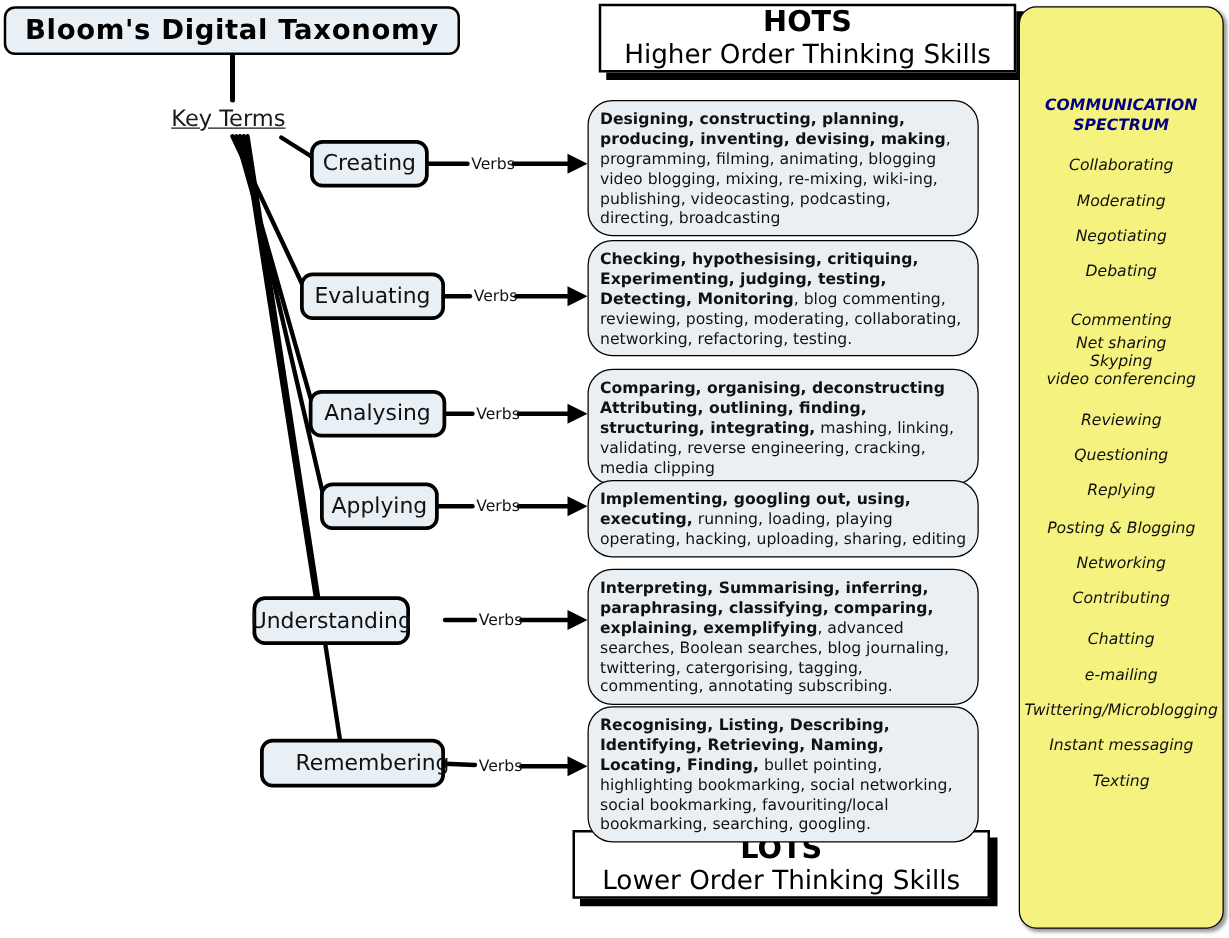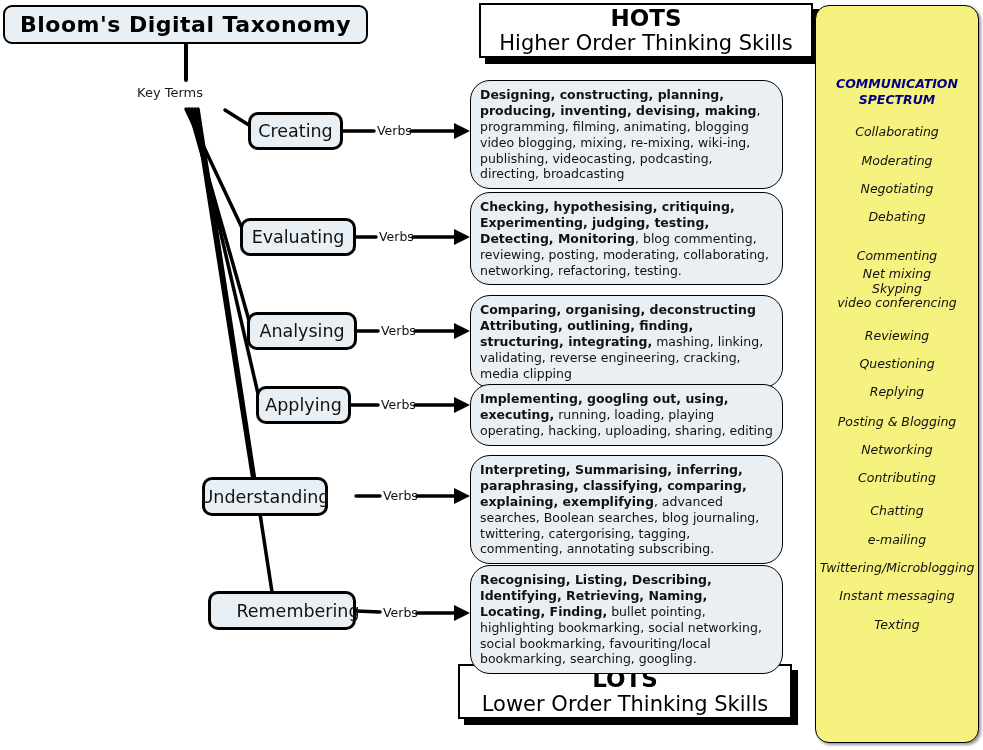--- a/index.html
+++ b/index.html
@@ -16,21 +16,21 @@
   #wires{position:absolute;left:0;top:0;z-index:0;}
 
   .title-box{
     position:absolute;left:3px;top:5px;width:365px;height:39px;z-index:2;
     background:var(--node-fill);border:2.5px solid #000;border-radius:9px;
     display:flex;align-items:center;justify-content:center;
     font-size:22px;font-weight:bold;letter-spacing:.5px;
   }
   .key-terms{
     position:absolute;left:137px;top:85px;z-index:2;
-    font-size:13px;color:#1a1a1a;
+    font-size:18px;color:#1a1a1a;text-decoration:underline;
   }
   .node{
     position:absolute;z-index:2;
     background:var(--node-fill);border:3px solid #000;border-radius:10px;
     display:flex;align-items:center;justify-content:center;
     font-size:17.5px;color:#111;
   }
   .verbs{
     position:absolute;z-index:2;font-size:12.5px;color:#111;
   }
@@ -172,21 +172,21 @@
     <div class="panel-title">
       <div>COMMUNICATION</div>
       <div>SPECTRUM</div>
     </div>
     <div class="cs-item" style="top:118px;">Collaborating</div>
     <div class="cs-item" style="top:147px;">Moderating</div>
     <div class="cs-item" style="top:175px;">Negotiating</div>
     <div class="cs-item" style="top:203px;">Debating</div>
     <div class="cs-item" style="top:231px;margin-top:11px;">Commenting</div>
     <div class="cs-item cs-group" style="top:261px;">
-      <div>Net mixing</div>
+      <div>Net sharing</div>
       <div>Skyping</div>
       <div>video conferencing</div>
     </div>
     <div class="cs-item" style="top:322px;">Reviewing</div>
     <div class="cs-item" style="top:350px;">Questioning</div>
     <div class="cs-item" style="top:378px;">Replying</div>
     <div class="cs-item" style="top:408px;">Posting &amp; Blogging</div>
     <div class="cs-item" style="top:436px;">Networking</div>
     <div class="cs-item" style="top:464px;">Contributing</div>
     <div class="cs-item" style="top:497px;">Chatting</div>

